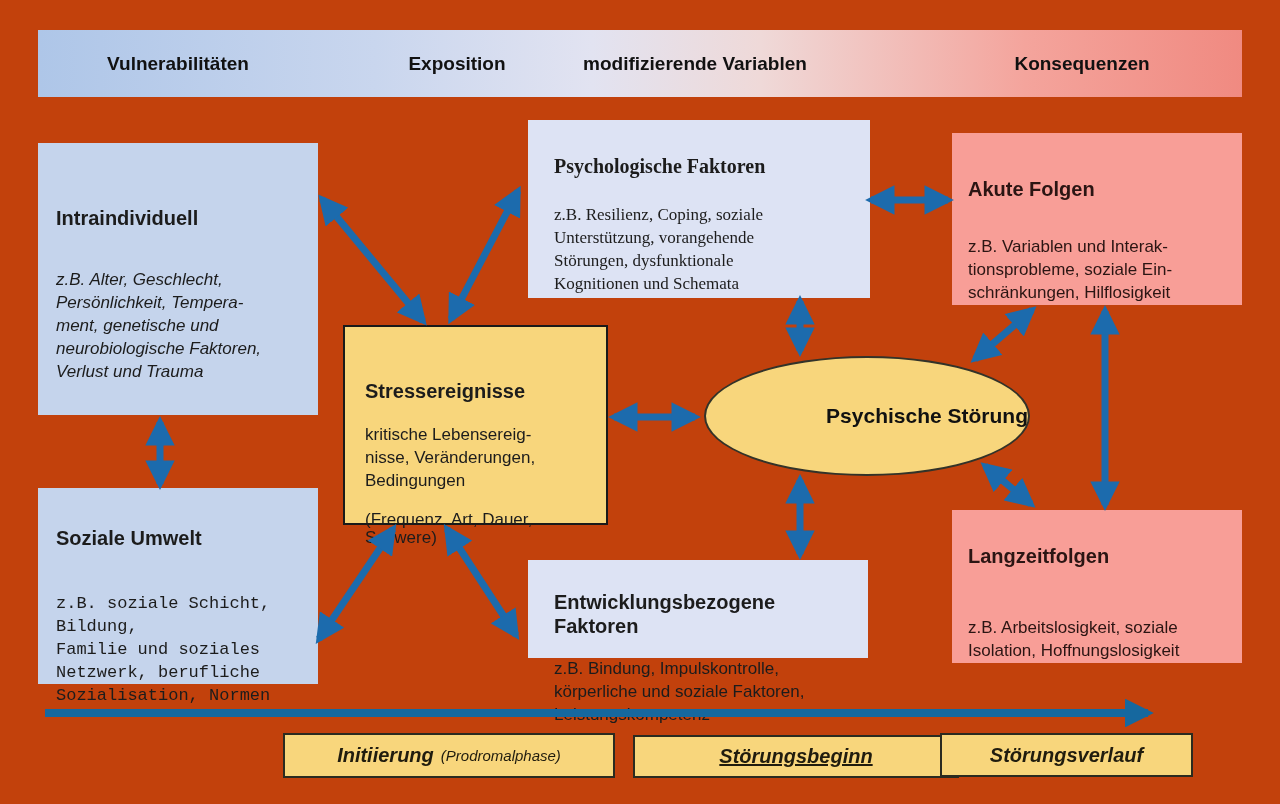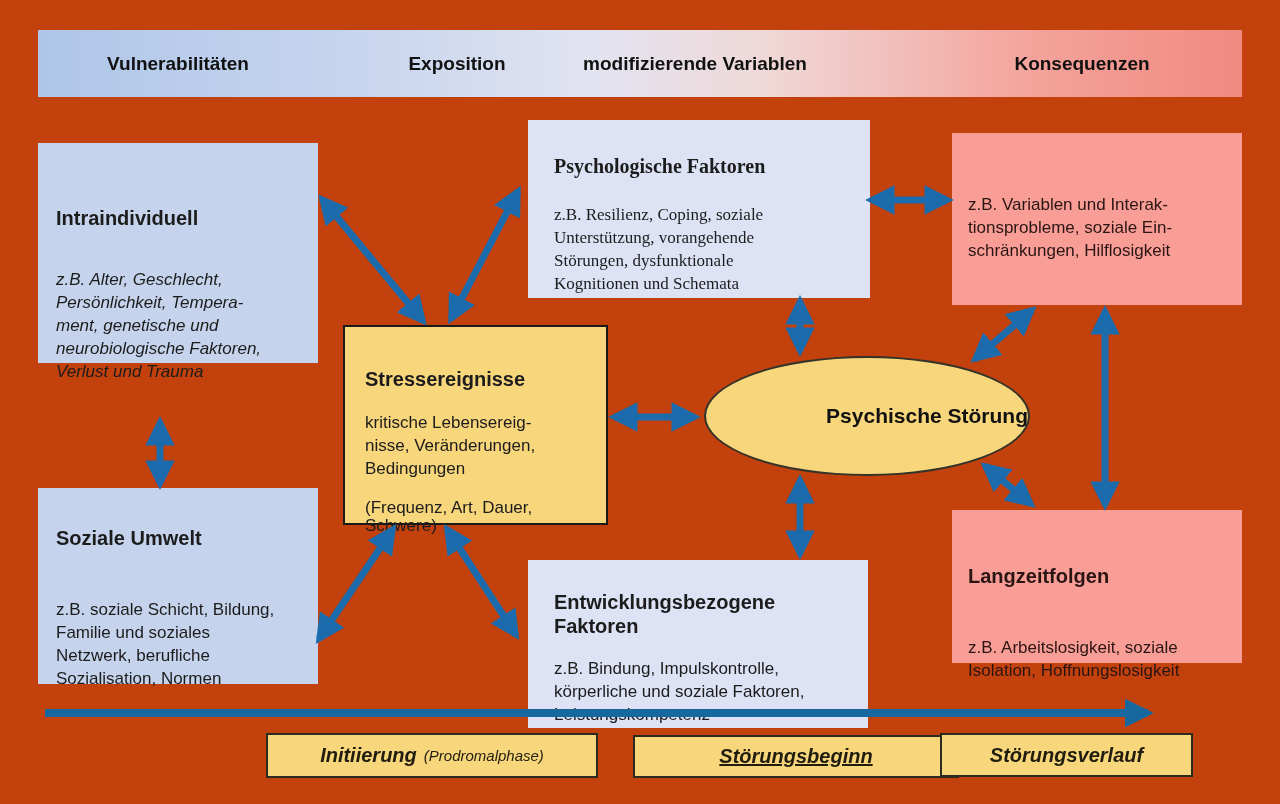--- a/index.html
+++ b/index.html
@@ -27,49 +27,49 @@
   
   .box{position:absolute;white-space:pre-line;}
   .box .title{font-weight:bold;font-size:20px;line-height:24px;white-space:pre-line;}
   .box .body{font-size:17px;line-height:23px;white-space:pre-line;}
   .blue{background:var(--box-blue);}
   .lblue{background:var(--box-light-blue);}
   .red{background:var(--box-red);}
   .red .title,.red .body{color:#2b1513;}
   .yellow{background:var(--box-yellow);}
 
-  .b-intra{left:38px;top:143px;width:280px;height:220px;padding:45px 18px 0 18px;}
+  .b-intra{left:38px;top:143px;width:280px;height:272px;padding:45px 18px 0 18px;}
   .b-intra .body{margin-top:20px;font-style:italic;}
   .b-soziale{left:38px;top:488px;width:280px;height:196px;padding:20px 28px 0 18px;}
-  .b-soziale .body{margin-top:30px;}
+  .b-soziale .body{margin-top:24px;font-family:Liberation Mono, monospace;}
   .b-psych{left:528px;top:120px;width:342px;height:178px;padding:16px 16px 0 26px;font-family:Liberation Serif, serif;}
   .b-psych .body{margin-top:7px;}
-  .b-stress{left:343px;top:325px;width:265px;height:200px;padding:22px 14px 0 20px;border:2.5px solid #1a1a1a;}
+  .b-stress{left:343px;top:325px;width:265px;height:200px;padding:34px 14px 0 20px;border:2.5px solid #1a1a1a;}
   .b-stress .body{margin-top:2px;}
   .b-stress .note{font-size:17px;line-height:18px;margin-top:1px;white-space:pre-line;}
-  .b-entw{left:528px;top:560px;width:340px;height:168px;padding:12px 14px 0 26px;}
+  .b-entw{left:528px;top:560px;width:340px;height:98px;padding:12px 14px 0 26px;}
   .b-entw .body{margin-top:1px;}
   .b-akute{left:952px;top:133px;width:290px;height:172px;padding:26px 14px 0 16px;}
   .b-akute .body{margin-top:16px;}
-  .b-lang{left:952px;top:510px;width:290px;height:153px;padding:36px 14px 0 16px;}
+  .b-lang{left:952px;top:510px;width:290px;height:153px;padding:16px 14px 0 16px;}
   .b-lang .body{margin-top:30px;}
 
   
   .ellipse{position:absolute;left:704px;top:356px;width:326px;height:120px;
        background:var(--box-yellow);border:2.5px solid #333329;border-radius:50%;
        display:flex;align-items:center;justify-content:flex-end;}
   .ellipse .title{font-size:21px;font-weight:bold;color:#111;}
 
   
   .phase{position:absolute;background:var(--box-yellow);border:2.5px solid #2b2b20;
        display:flex;align-items:center;justify-content:center;gap:7px;
        font-style:italic;color:#201c0e;}
   .phase .p-label{font-size:20px;font-weight:bold;}
   .phase .p-sub{font-size:15px;font-weight:normal;}
-  .p1{left:266px;top:733px;width:332px;height:45px;}
+  .p1{left:283px;top:733px;width:332px;height:45px;}
   .p2{left:633px;top:735px;width:326px;height:43px;text-decoration:underline;}
   .p3{left:940px;top:733px;width:253px;height:44px;justify-content:center;}
 
   
   svg.arrows{position:absolute;left:0;top:0;width:1280px;height:804px;pointer-events:none;}
   svg.arrows line{stroke:var(--arrow-blue);}
   svg.arrows .tl{stroke:var(--timeline-arrow);}
   svg.arrows .ah{fill:var(--arrow-blue);}
   svg.arrows .ahtl{fill:var(--timeline-arrow);}
 </style>
@@ -117,20 +117,21 @@
   </div>
   <div class="box lblue b-entw">
     <div class="title">Entwicklungsbezogene
 Faktoren</div>
     <div class="body">z.B. Bindung, Impulskontrolle,
 körperliche und soziale Faktoren,
 Leistungskompetenz</div>
   </div>
 
   <div class="box red b-akute">
+    <div class="title">Akute Folgen</div>
     <div class="body">z.B. Variablen und Interak-
 tionsprobleme, soziale Ein-
 schränkungen, Hilflosigkeit</div>
   </div>
   <div class="box red b-lang">
     <div class="title">Langzeitfolgen</div>
     <div class="body">z.B. Arbeitslosigkeit, soziale
 Isolation, Hoffnungslosigkeit</div>
   </div>
 

